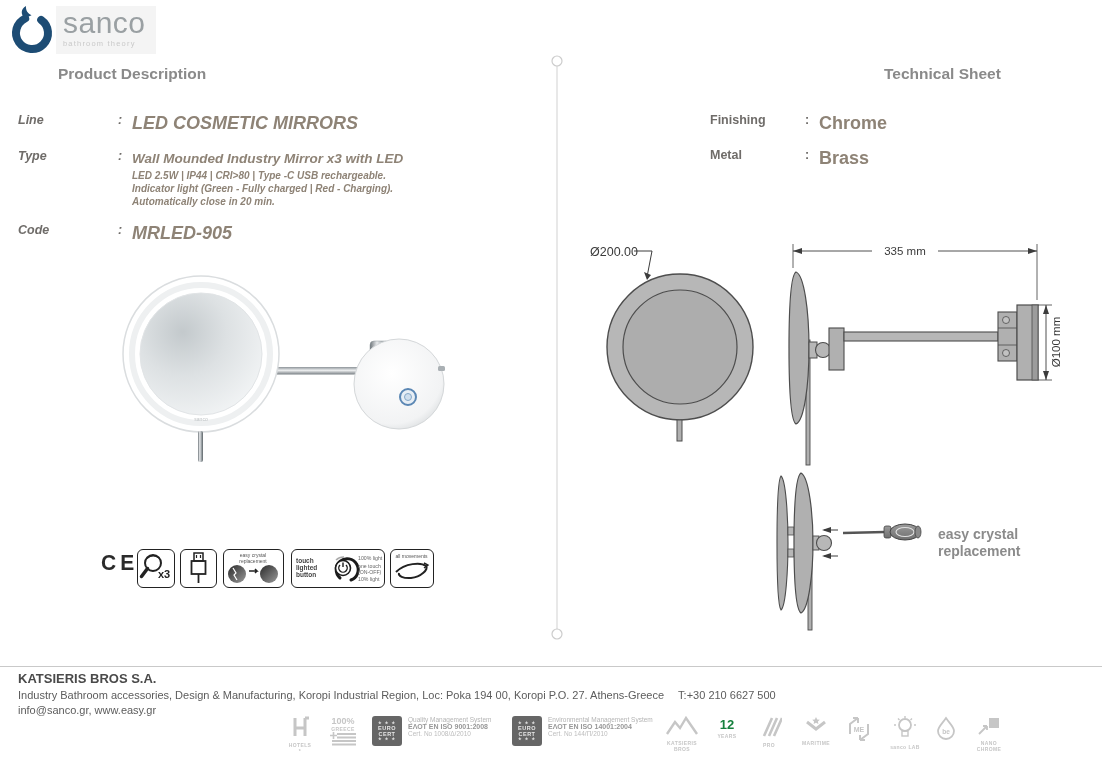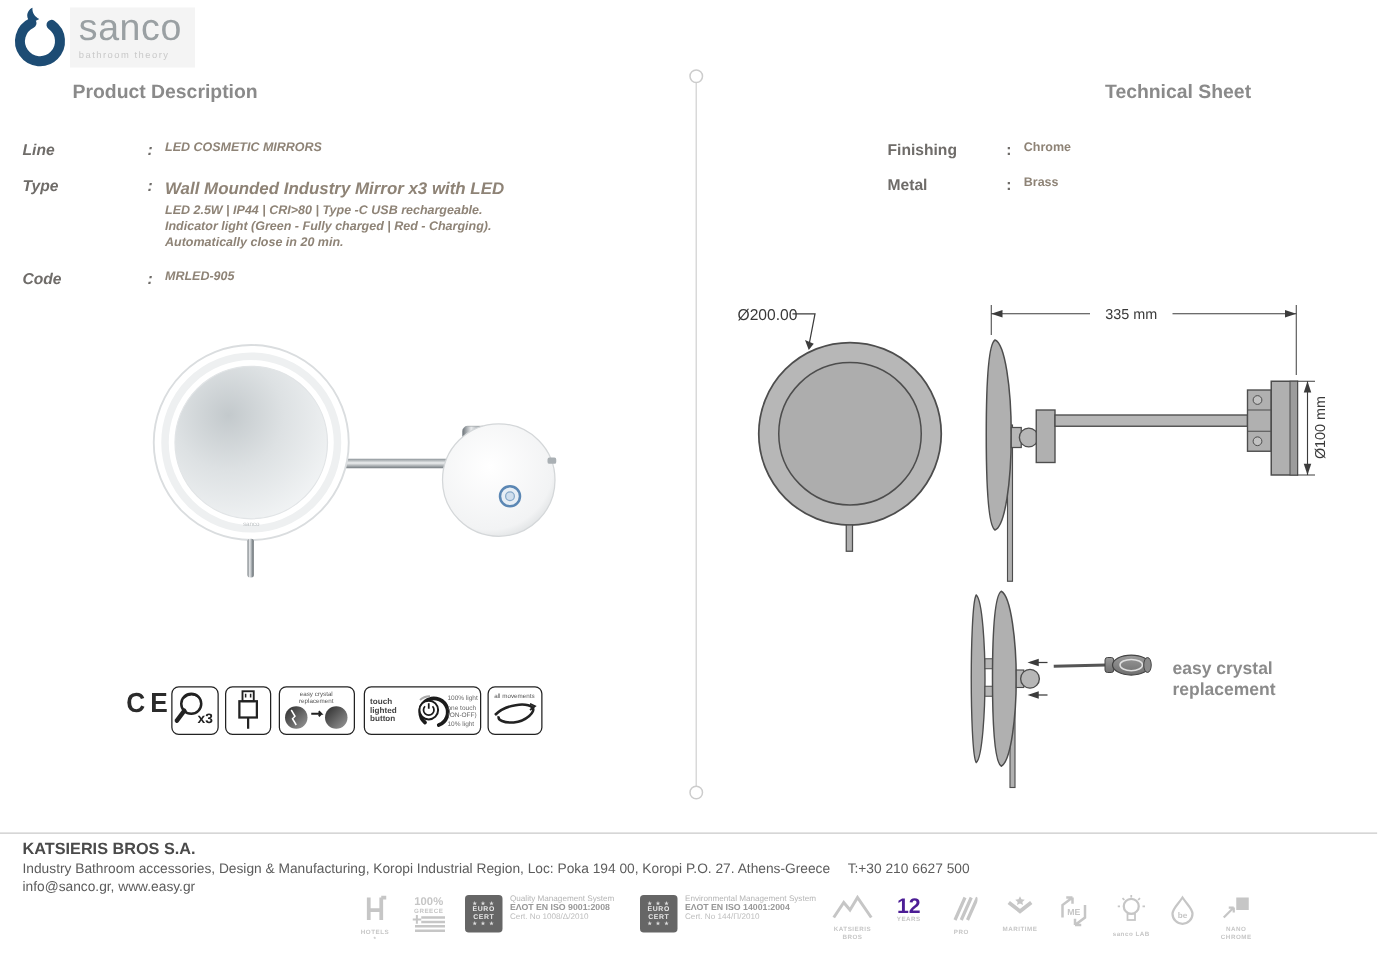--- a/index.html
+++ b/index.html
@@ -14,21 +14,21 @@
   .col-head{position:absolute;top:65px;font-size:15.5px;font-weight:bold;color:#8a8a8a;}
   #head-left{left:58px;} #head-right{left:884px;}
   
   .specs{position:absolute;top:113px;}
   #specs-left{left:18px;width:530px;font-style:italic;}
   #specs-right{left:710px;width:330px;}
   .spec-row{display:grid;grid-template-columns:100px 14px 1fr;align-items:start;margin-bottom:15px;}
   #specs-right .spec-row{grid-template-columns:95px 14px 1fr;margin-bottom:14px;}
   .spec-label{font-size:12.5px;font-weight:bold;color:#6f6c69;}
   .spec-colon{font-size:12.5px;font-weight:bold;color:#6f6c69;}
-  .spec-value{font-size:10px;font-weight:bold;color:#8e8376;}
+  .spec-value{font-size:18px;font-weight:bold;color:#8e8376;}
   .spec-value.big{font-size:13.5px;}
   .type-details{margin-top:2px;}
   .type-details div{font-size:10px;font-weight:bold;color:#8e8376;line-height:13px;}
   
   .features{position:absolute;left:0;top:0;}
   .ce-mark{position:absolute;left:101px;top:551px;font-size:21px;font-weight:bold;
            color:#2b2b2b;letter-spacing:4px;transform:scaleY(1.05);}
   .fbox{position:absolute;top:549px;height:39px;border:1.6px solid #222;border-radius:6px;
         background:#fff;box-sizing:border-box;}
   
@@ -346,21 +346,21 @@
       <div class="l3">Cert. No 144/Π/2010</div>
     </div>
     <div class="cert" style="left:378px;width:44px;">
       <svg width="34" height="20" viewBox="0 0 34 20">
         <path d="M2,18 L10,6 L15,12 L21,2 L32,18" fill="none" stroke="#c6c6c6" stroke-width="2.4"></path>
       </svg>
       <div class="cap">KATSIERIS</div>
       <div class="cap">BROS</div>
     </div>
     <div class="cert" style="left:428px;width:34px;">
-      <div style="font-size:17px;line-height:17px;color:#4c1d95;">12</div>
+      <div style="font-size:13px;line-height:17px;color:#15803d;">12</div>
       <div class="cap">YEARS</div>
     </div>
     <div class="cert" style="left:470px;width:34px;">
       <svg width="26" height="22" viewBox="0 0 26 22">
         <path d="M8,20 L16,2 M13,20 L21,2 M18,20 L26,2" stroke="#c6c6c6" stroke-width="2.6"></path>
       </svg>
       <div class="cap">PRO</div>
     </div>
     <div class="cert" style="left:515px;width:38px;">
       <svg width="24" height="20" viewBox="0 0 24 20">

